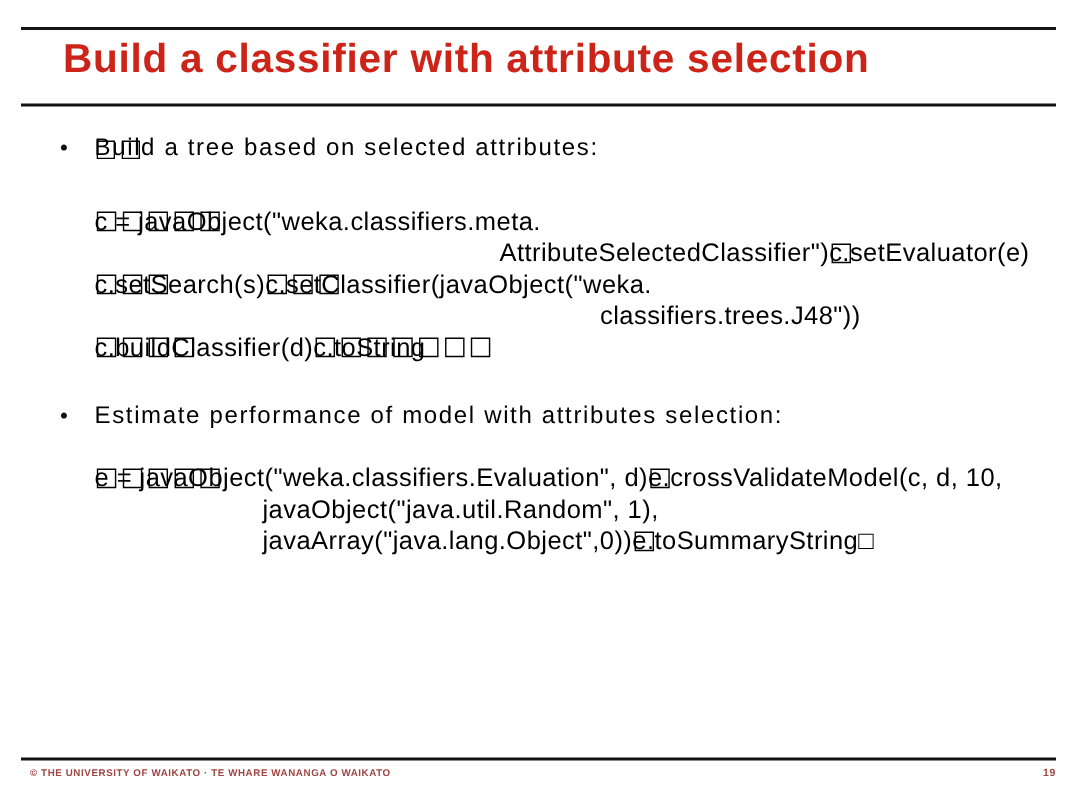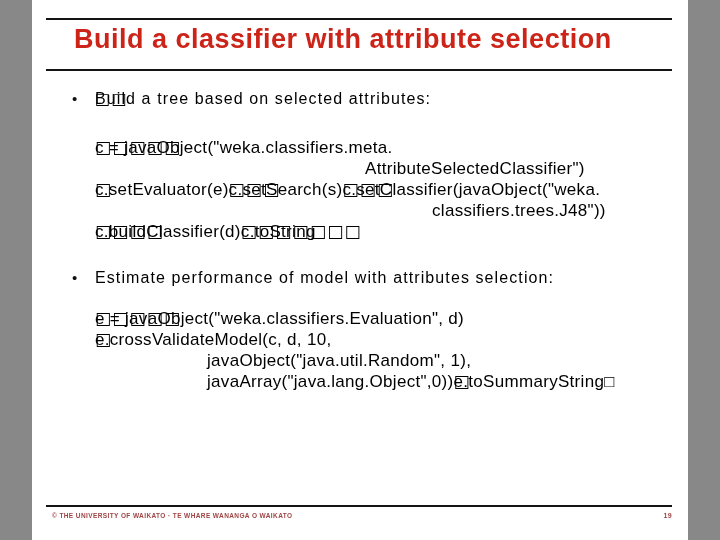--- a/index.html
+++ b/index.html
@@ -1,17 +1,17 @@
 <!DOCTYPE html>
 <html><head>
 <meta charset="utf-8">
 <style>
   html,body { margin:0; padding:0; background:#888; }
   .slide {
-    position:relative; width:656px; height:540px; background:#ffffff;
+    position:relative; width:720px; height:540px; background:#ffffff;
     font-family:"Liberation Sans", sans-serif; color:#000; overflow:hidden;
     margin:0 auto;
   }
   .rule { position:absolute; left:14px; right:16px; background:#141414; height:2px; }
   .rule-top    { top:18px; }
   .rule-title  { top:69px; }
   .rule-footer { top:505px; }
 
   .title {
     position:absolute; left:42px; top:24px; margin:0;

